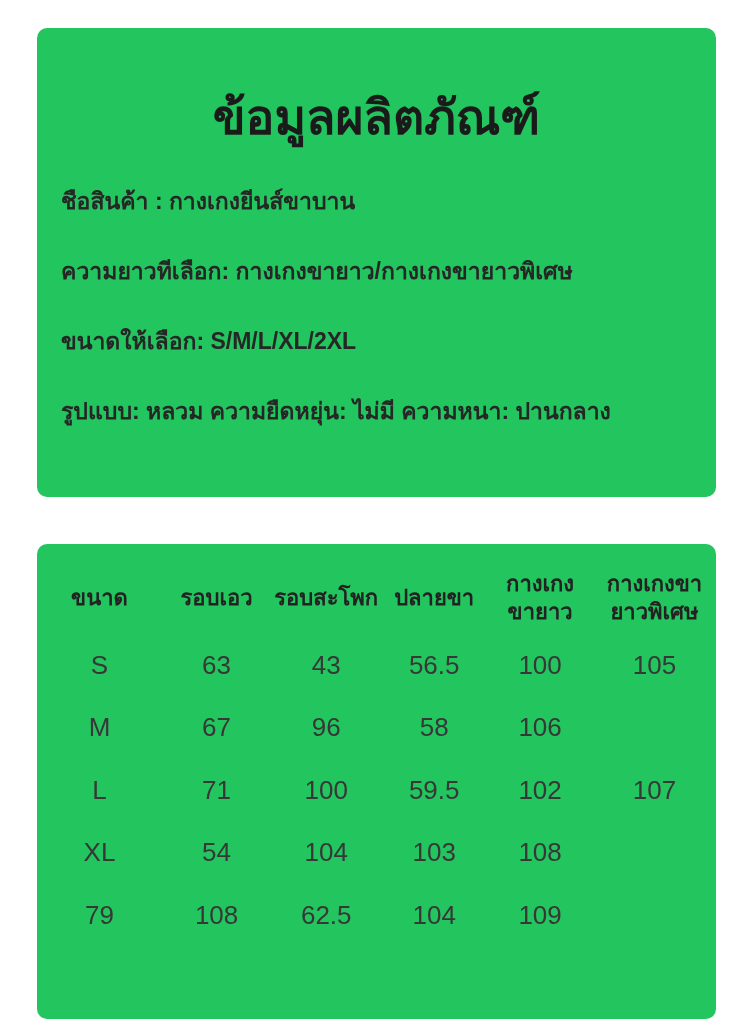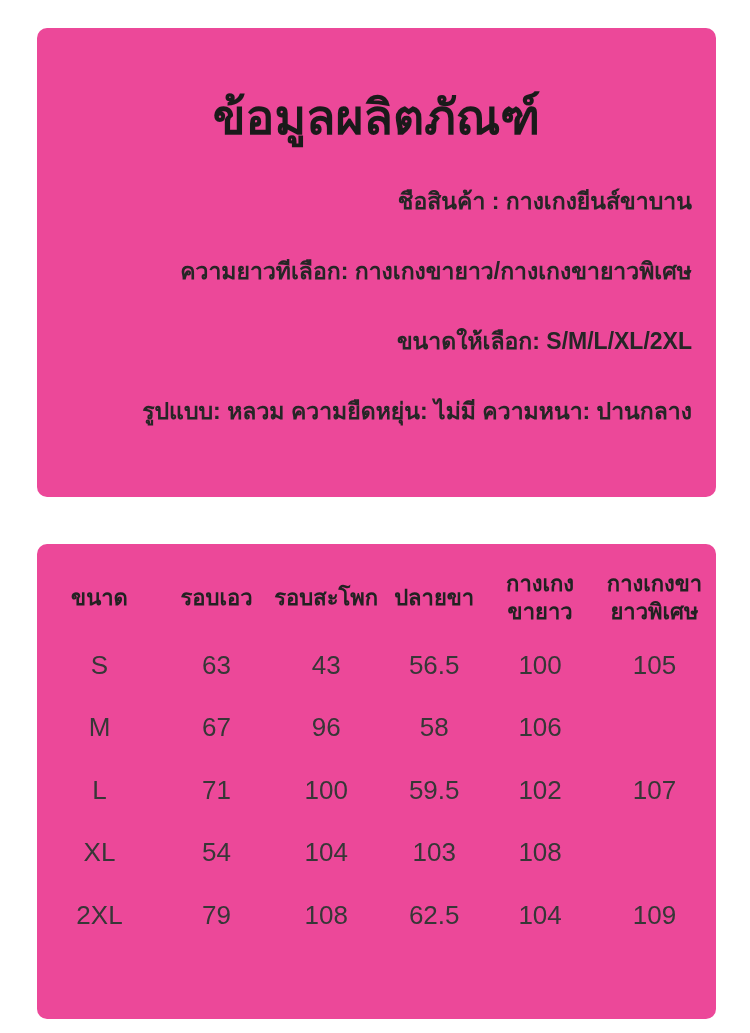--- a/index.html
+++ b/index.html
@@ -11,21 +11,21 @@
     height: 1033px;
     background: #ffffff;
     font-family: "Liberation Sans", "DejaVu Sans", sans-serif;
     overflow: hidden;
     position: relative;
   }
   .card {
     position: absolute;
     left: 37px;
     width: 679px;
-    background: #ec4899;
+    background: #22c55e;
     border-radius: 10px;
     box-sizing: border-box;
   }
   .card.info {
     top: 28px;
     height: 469px;
     padding-top: 62px;
   }
   .card.sizes {
     top: 544px;
@@ -44,21 +44,20 @@
   .info-lines {
     margin-top: 38px;
     padding: 0 24px;
   }
   .info-line {
     margin: 0 0 38px 0;
     font-size: 23px;
     line-height: 32px;
     font-weight: 600;
     color: #262626;
-    text-align: right;
   }
   .size-table {
     width: 100%;
   }
   .tr {
     display: grid;
     grid-template-columns: 18.4% 16.1% 16.2% 15.6% 15.6% 18.1%;
     align-items: center;
   }
   .tr.head {
@@ -135,21 +134,20 @@
         <div class="td">107</div>
       </div>
       <div class="tr data">
         <div class="td">XL</div>
         <div class="td">54</div>
         <div class="td">104</div>
         <div class="td">103</div>
         <div class="td">108</div>
       </div>
       <div class="tr data">
-        <div class="td">2XL</div>
         <div class="td">79</div>
         <div class="td">108</div>
         <div class="td">62.5</div>
         <div class="td">104</div>
         <div class="td">109</div>
       </div>
     </div>
   </div>
 </section>
 

